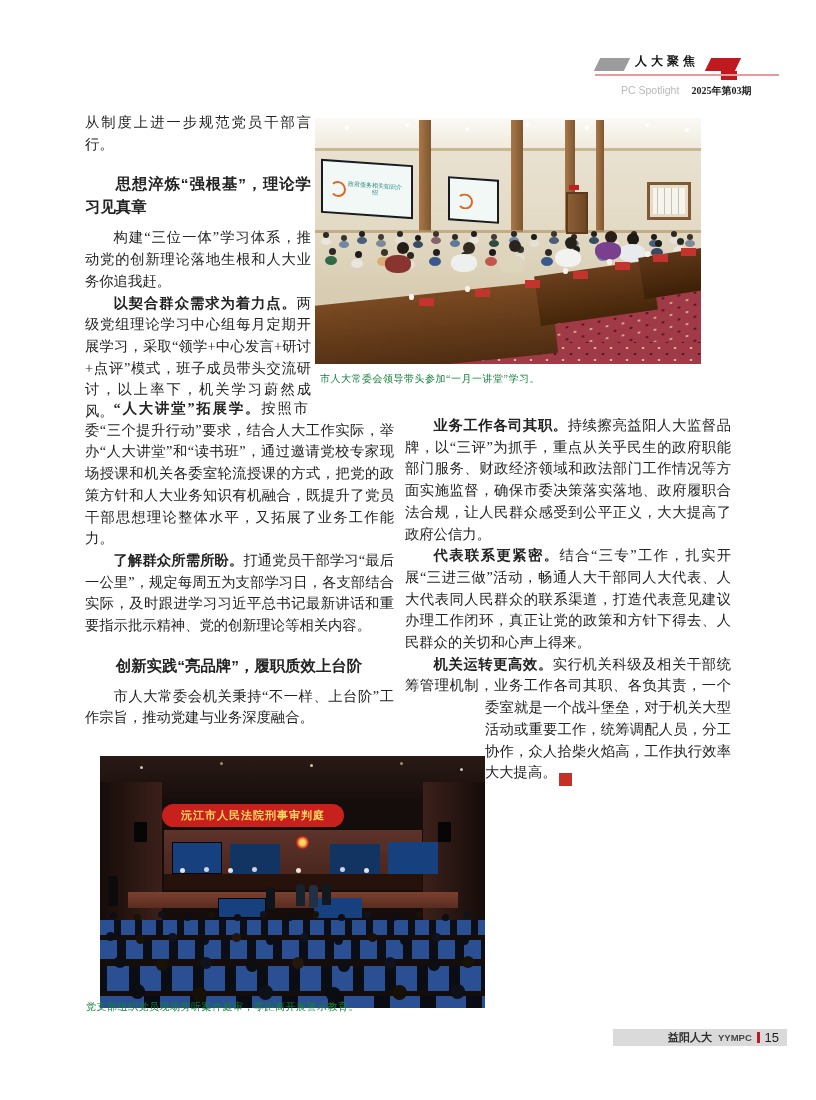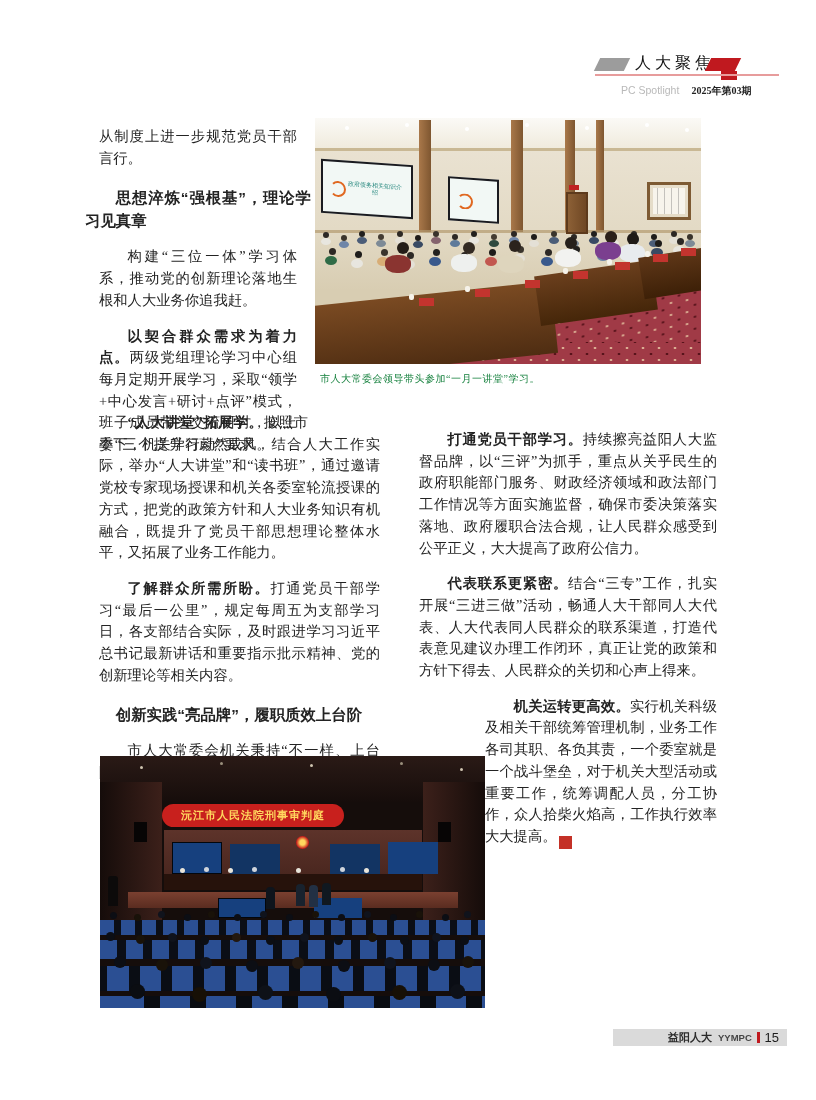--- a/index.html
+++ b/index.html
@@ -3,35 +3,35 @@
 <meta charset="utf-8">
 <style>
   html,body{margin:0;padding:0;background:#ffffff;}
   .page{position:relative;width:816px;height:1100px;background:#fff;overflow:hidden;
         font-family:"Liberation Serif","DejaVu Serif",serif;color:#232323;}
 
   
   .header{position:absolute;left:595px;top:52px;width:200px;height:46px;}
   .flag-gray{position:absolute;left:2px;top:6px;width:30px;height:13px;
              background:var(--header-gray,#9c9c9c);transform:skewX(-26deg);}
-  .header-title{position:absolute;left:40px;top:1px;font-size:16px;font-weight:normal;
+  .header-title{position:absolute;left:40px;top:1px;font-size:12px;font-weight:bold;
                 letter-spacing:4px;color:#141414;}
   .flag-red{position:absolute;left:113px;top:6px;width:30px;height:13px;
             background:var(--accent-red,#c0191f);transform:skewX(-26deg);}
   .flag-red-tail{position:absolute;left:126px;top:19px;width:16px;height:9px;
             background:var(--accent-red,#c0191f);}
   .header-rule{position:absolute;left:0;top:22px;width:184px;height:2px;
             background:var(--rule-pink,#e79c9c);}
   .header-sub{position:absolute;left:26px;top:28px;white-space:nowrap;}
   .sub-en{font-family:"Liberation Sans","DejaVu Sans",sans-serif;font-size:10.5px;color:#b9b9b9;}
   .sub-issue{font-size:10px;font-weight:bold;color:#222;margin-left:8px;}
 
   
   .col{position:absolute;text-align:justify;}
-  .col p{margin:14px;font-size:14.3px;line-height:21.7px;text-indent:2em;}
+  .col p{margin:0;font-size:14.3px;line-height:21.7px;text-indent:2em;}
   .col p.no-indent{text-indent:0;}
   .lead{font-weight:bold;}
   .h-black{font-family:"Liberation Sans","DejaVu Sans",sans-serif;font-weight:bold;
            font-size:15.4px;line-height:23px;text-indent:2em;margin:17px 0 9px;}
   .col-left-top{left:85px;top:112px;width:226px;}
   .col-left-bottom{left:85px;top:398px;width:309px;}
   .first-line-notch{float:right;width:86px;height:20px;}
   .col-right{left:405px;top:415px;width:326px;}
   .float-pusher{float:left;width:0;height:292px;}
   .photo-spacer{float:left;clear:left;width:80px;height:300px;}
@@ -236,21 +236,21 @@
     <div class="desk deskB"></div>
     <div class="desk deskC"></div>
     <div class="plates"></div>
     <div class="cups"></div>
   </figure>
   <div class="caption caption1">市人大常委会领导带头参加“一月一讲堂”学习。</div>
 
   <div class="col col-right">
     <div class="float-pusher"></div>
     <div class="photo-spacer"></div>
-    <p><b class="lead">打通党员干部学习。</b><span>持续擦亮益阳人大监督品牌，以“三评”为抓手，重点从关乎民生的政府职能部门服务、财政经济领域和政法部门工作情况等方面实施监督，确保市委决策落实落地、政府履职合法合规，让人民群众感受到公平正义，大大提高了政府公信力。</span></p>
+    <p><b class="lead">业务工作各司其职。</b><span>持续擦亮益阳人大监督品牌，以“三评”为抓手，重点从关乎民生的政府职能部门服务、财政经济领域和政法部门工作情况等方面实施监督，确保市委决策落实落地、政府履职合法合规，让人民群众感受到公平正义，大大提高了政府公信力。</span></p>
     <p><b class="lead">代表联系更紧密。</b><span>结合“三专”工作，扎实开展“三进三做”活动，畅通人大干部同人大代表、人大代表同人民群众的联系渠道，打造代表意见建议办理工作闭环，真正让党的政策和方针下得去、人民群众的关切和心声上得来。</span></p>
     <p><b class="lead">机关运转更高效。</b><span>实行机关科级及相关干部统筹管理机制，业务工作各司其职、各负其责，一个委室就是一个战斗堡垒，对于机关大型活动或重要工作，统筹调配人员，分工协作，众人拾柴火焰高，工作执行效率大大提高。</span><span class="seal">人大</span></p>
   </div>
 
   <div class="col col-left-bottom">
     <div class="first-line-notch"></div>
     <p><b class="lead">“人大讲堂”拓展学。</b><span>按照市委“三个提升行动”要求，结合人大工作实际，举办“人大讲堂”和“读书班”，通过邀请党校专家现场授课和机关各委室轮流授课的方式，把党的政策方针和人大业务知识有机融合，既提升了党员干部思想理论整体水平，又拓展了业务工作能力。</span></p>
     <p><b class="lead">了解群众所需所盼。</b><span>打通党员干部学习“最后一公里”，规定每周五为支部学习日，各支部结合实际，及时跟进学习习近平总书记最新讲话和重要指示批示精神、党的创新理论等相关内容。</span></p>
     <div class="h-black">创新实践“亮品牌”，履职质效上台阶</div>
     <p><span>市人大常委会机关秉持“不一样、上台阶”工作宗旨，推动党建与业务深度融合。</span></p>
@@ -275,20 +275,21 @@
     <div class="chair-row crow1"></div>
     <div class="heads2 h2-back"></div>
     <div class="chair-row crow2"></div>
     <div class="heads2 h2-mid"></div>
     <div class="chair-row crow3"></div>
     <div class="heads2 h2-front"></div>
     <div class="chair-row crow4"></div>
     <div class="heads2 h2-xl"></div>
     <div class="p2-cam"></div>
   </figure>
+  <div class="caption caption2">党支部组织党员现场旁听案件庭审，零距离开展警示教育。</div>
 
   <div class="footer">
     <span class="f-mag">益阳人大</span>
     <span class="f-en">YYMPC</span>
     <span class="f-bar"></span>
     <span class="f-page">15</span>
   </div>
 
 </div>
 

